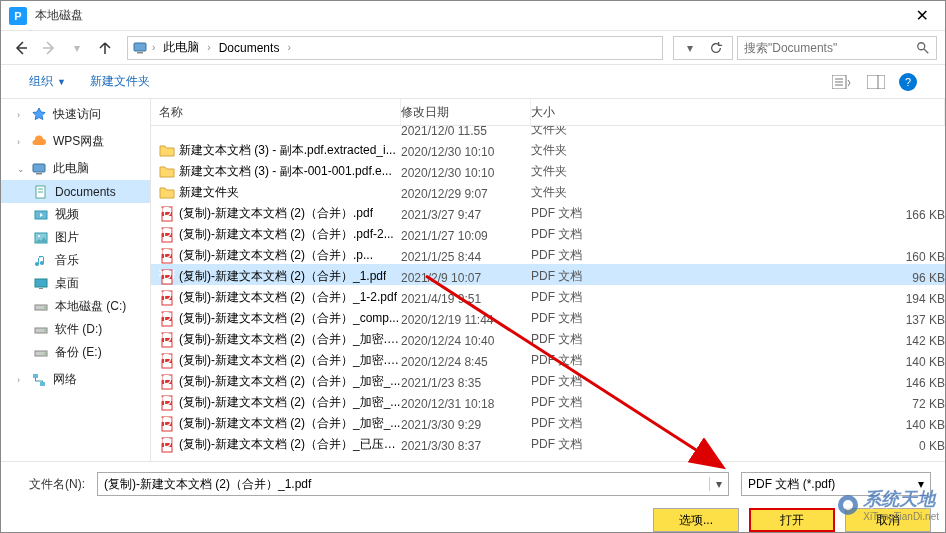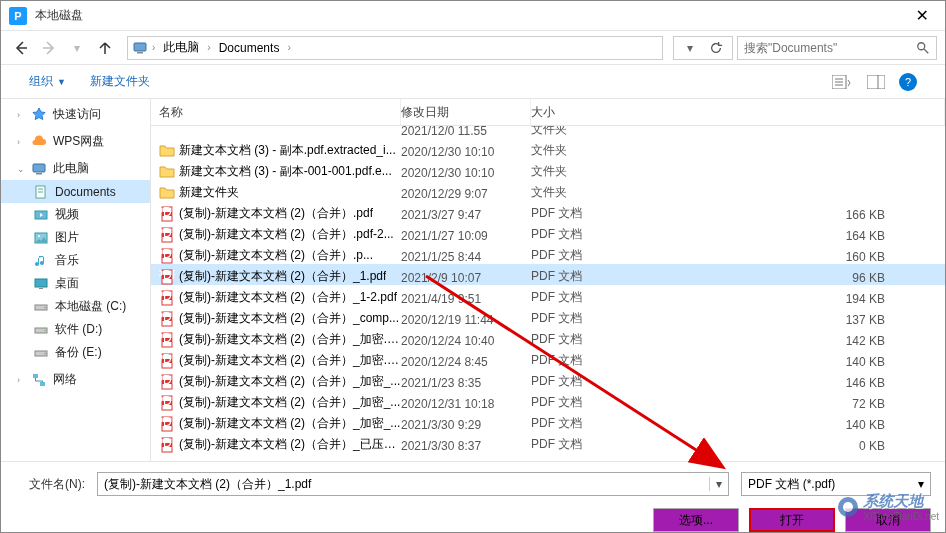--- a/index.html
+++ b/index.html
@@ -48,45 +48,45 @@
 .col-type { width: 118px; }
 .col-size { flex:1; text-align:left; padding-right: 20px; }
 .col-headers > div { border-right: 1px solid #eee; height:100%; display:flex; align-items:center; }
 
 .filelist { flex: 1; overflow: hidden; }
 .row { display: flex; align-items: flex-end; height: 21px; }
 .row.sel { background: #cde8ff; }
 .row .c-name { width: 250px; padding-left: 8px; display: flex; align-items: center; gap: 4px; white-space: nowrap; overflow: hidden; text-overflow: ellipsis; }
 .row .c-date { width: 130px; color: #555; }
 .row .c-type { width: 118px; color: #555; }
-.row .c-size { flex:1; text-align: right; padding-right: 60px; color: #555; }
+.row .c-size { flex:1; text-align: right; color: #555; }
 .fname { white-space: nowrap; overflow: hidden; text-overflow: ellipsis; }
 
 .folder-icon, .pdf-icon { width: 16px; height: 16px; flex-shrink: 0; display:inline-block; }
 .folder-icon svg, .pdf-icon svg { width:16px; height:16px; }
 
 
 .footer { border-top: 1px solid #e5e5e5; padding: 10px 14px; }
 .fn-row { display: flex; align-items: center; gap: 12px; }
 .fn-label { width: 70px; text-align: right; color: #333; }
 .fn-input { flex: 1; height: 24px; border: 1px solid #aaa; padding: 0 6px; display:flex; align-items:center; }
 .fn-input input { border:none; outline:none; width:100%; }
 .fn-input .dd { color:#555; border-left:1px solid #ccc; padding-left:6px; margin-left:6px; }
 .type-select { width: 190px; height: 24px; border: 1px solid #aaa; display: flex; align-items: center; padding: 0 6px; justify-content: space-between; }
 .btn-row { display: flex; justify-content: flex-end; gap: 10px; margin-top: 12px; }
-.btn { width: 86px; height: 24px; border: 1px solid #aaa; background: #a21caf; display: flex; align-items: center; justify-content: center; cursor: pointer; }
+.btn { width: 86px; height: 24px; border: 1px solid #aaa; background: #fde047; display: flex; align-items: center; justify-content: center; cursor: pointer; }
 .btn.open { border: 2px solid #d00; }
 .btn.option::after { content:""; }
 
 
 .arrow-annot { position: absolute; pointer-events: none; z-index: 20; }
 
 
 .watermark { position: absolute; right: 6px; bottom: 10px; opacity: 0.75; display:flex; align-items:center; gap:4px; pointer-events:none; }
-.watermark .cn { font-size: 15px; font-style: italic; color: #3b6fb5; font-weight: bold; text-shadow:1px 1px 0 #fff; }
+.watermark .cn { font-size: 18px; font-style: italic; color: #3b6fb5; font-weight: bold; text-shadow:1px 1px 0 #fff; }
 .watermark .url { font-size: 10px; color: #666; }
 
 svg { display:block; }
 </style>
 </head>
 <body>
 
 <div class="titlebar">
   <span class="app-icon">P</span>
   <span class="title">本地磁盘</span>
@@ -365,21 +365,20 @@
               <svg viewBox="0 0 16 16">
                 <rect x="3" y="1" width="10" height="14" fill="#fff" stroke="#d33"></rect>
                 <rect x="3" y="6" width="10" height="4" fill="#d33"></rect>
                 <text x="8" y="9.5" font-size="4" fill="#fff" text-anchor="middle">PDF</text>
               </svg>
             </span>
             <span class="fname">(复制)-新建文本文档 (2)（合并）.pdf-2...</span>
           </div>
           <div class="c-date">2021/1/27 10:09</div>
           <div class="c-type">PDF 文档</div>
-          <div class="c-size">164 KB</div>
         </div>
         <div class="row">
           <div class="c-name">
             <span class="pdf-icon">
               <svg viewBox="0 0 16 16">
                 <rect x="3" y="1" width="10" height="14" fill="#fff" stroke="#d33"></rect>
                 <rect x="3" y="6" width="10" height="4" fill="#d33"></rect>
                 <text x="8" y="9.5" font-size="4" fill="#fff" text-anchor="middle">PDF</text>
               </svg>
             </span>

